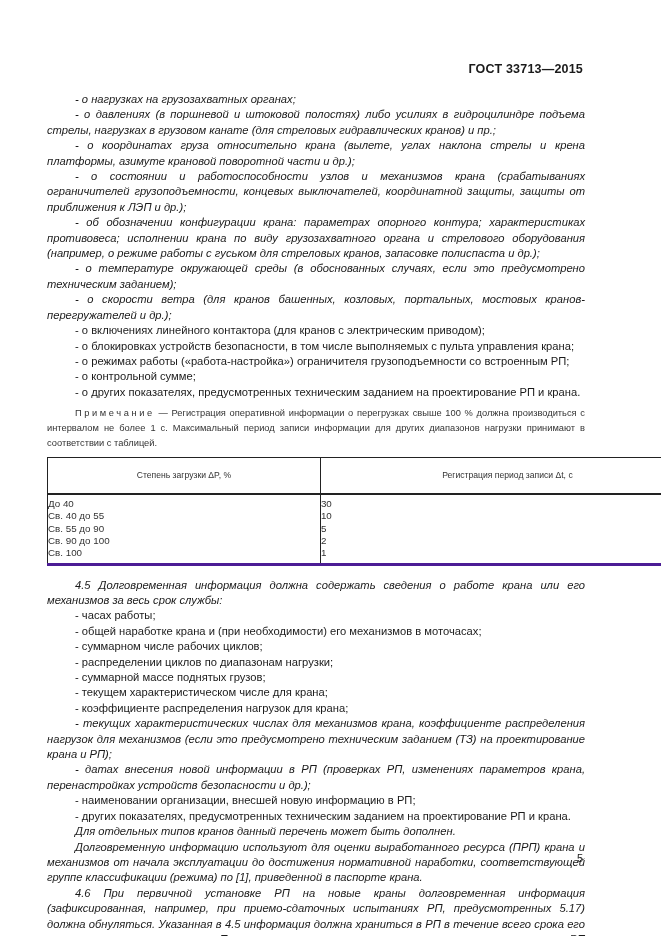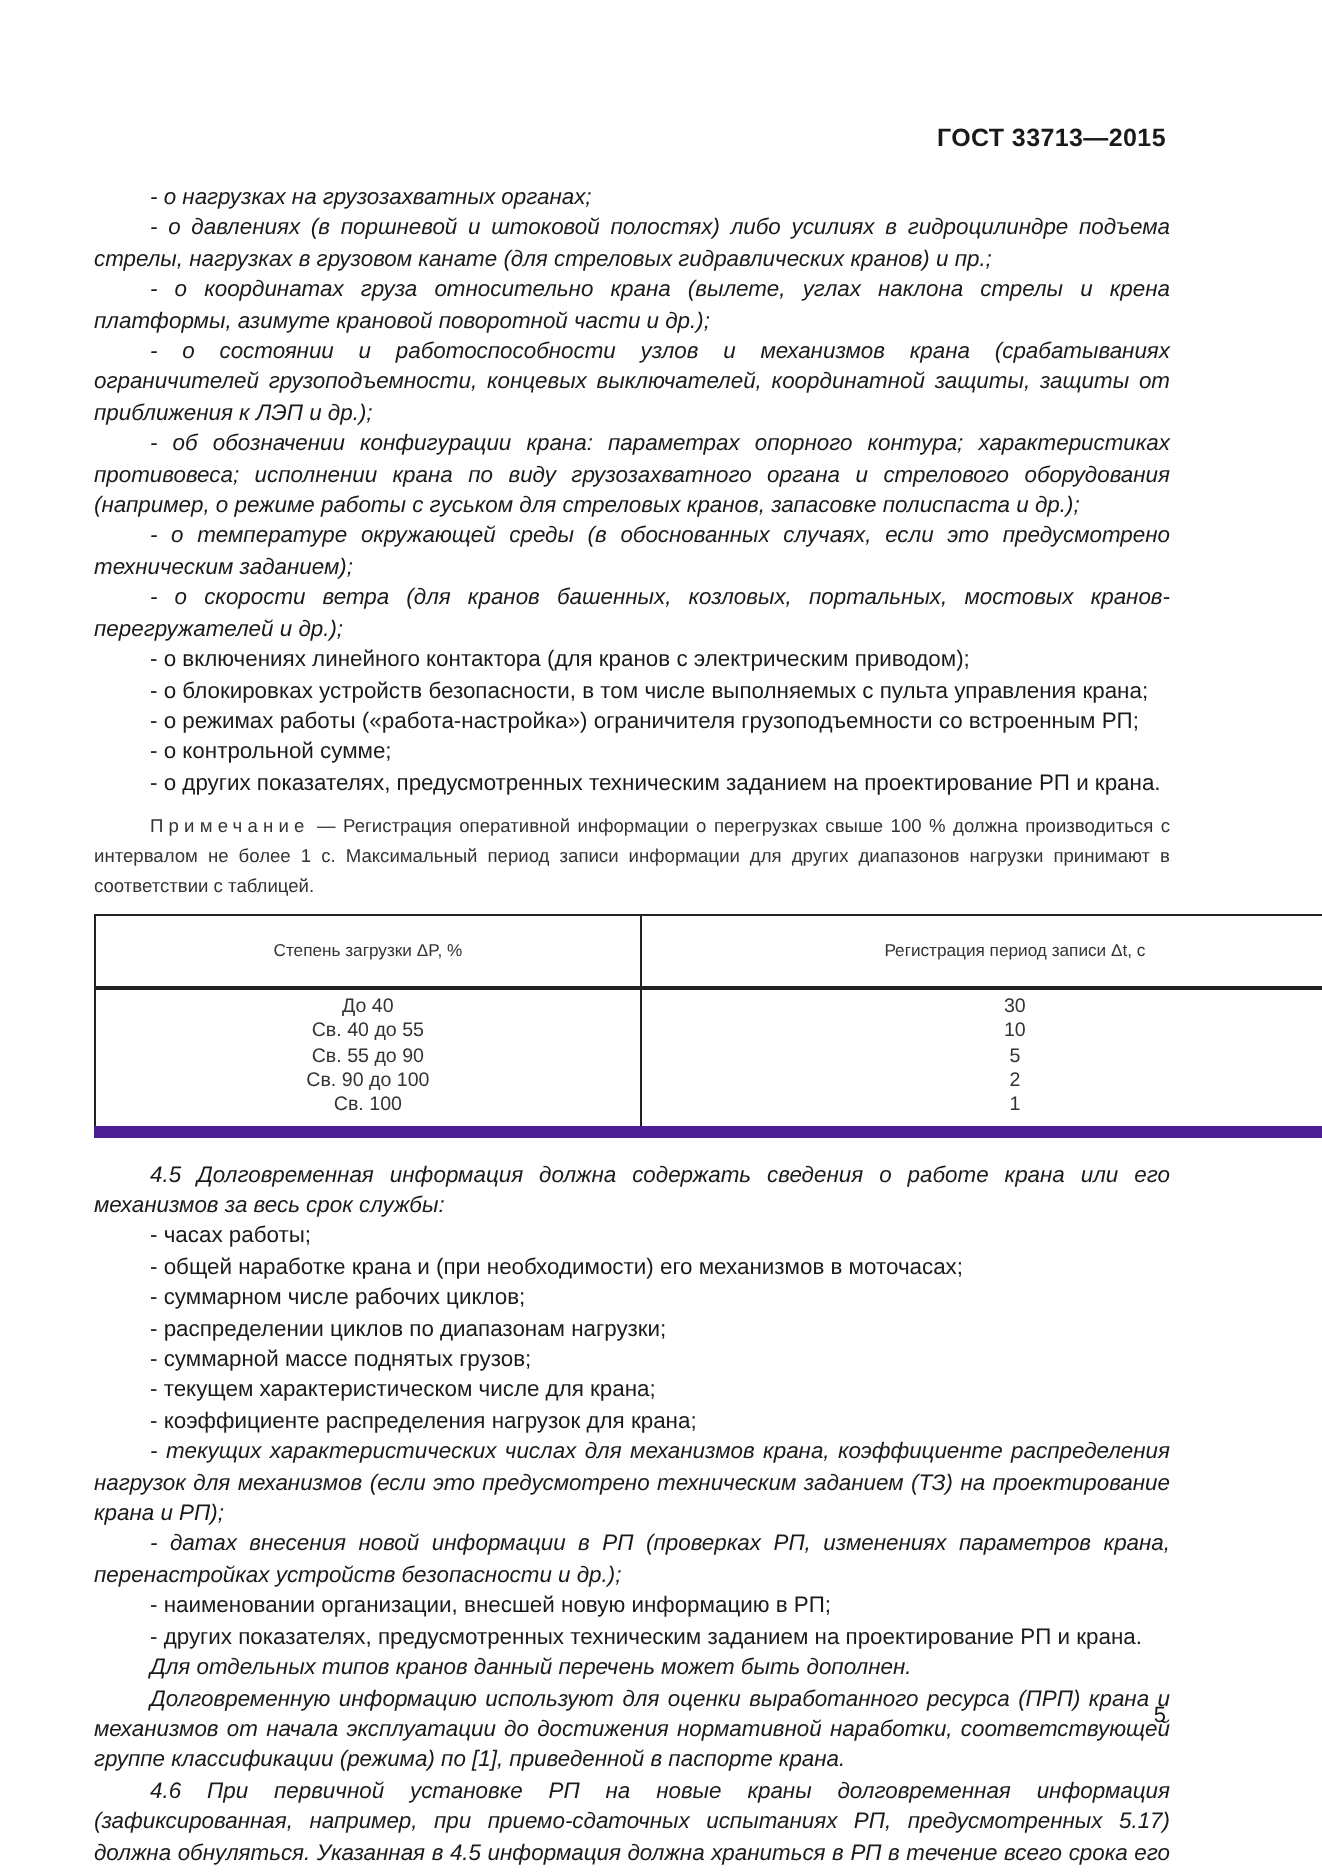--- a/index.html
+++ b/index.html
@@ -7,23 +7,23 @@
          font-family: "Liberation Sans", sans-serif; color: #1a1a1a; }
   .header { position: absolute; top: 62px; right: 78px; font-weight: bold; font-size: 12.5px; letter-spacing: 0.2px; }
   .content { position: absolute; left: 47px; top: 92px; width: 538px; font-size: 11.2px; line-height: 15.4px; }
   .p { margin: 0; text-align: justify; }
   .ind { text-indent: 28px; font-style: italic; }
   .li { margin: 0; padding-left: 28px; }
   .note { margin: 6px 0 0 0; font-size: 9.3px; line-height: 15px; color: #333; text-align: justify; text-indent: 28px; }
   .note .sp { letter-spacing: 2.6px; }
   table { border-collapse: collapse; width: 648px; margin: 6px 0 12px 0; font-size: 9.8px; color: #333; }
   th { border: 1px solid #222; border-bottom: 2px solid #222; font-weight: normal; height: 33px; font-size: 8.6px; }
-  td { border-left: 1px solid #222; border-right: 1px solid #222; text-align: center; line-height: 12.3px; padding: 0; }
+  td { border-left: 1px solid #222; border-right: 1px solid #222; line-height: 12.3px; padding: 0; }
   tr.first td { padding-top: 3px; }
-  tr.last td { border-bottom: 6px solid #4c1d95; padding-bottom: 3px; }
+  tr.last td { border-bottom: 3px solid #4c1d95; padding-bottom: 3px; }
   .pagenum { position: absolute; right: 78px; top: 852px; font-size: 11px; }
 </style>
 </head>
 <body>
 
 <div class="header">ГОСТ 33713—2015</div>
 
 <div class="content">
   <p class="p ind">- о нагрузках на грузозахватных органах;</p>
   <p class="p ind">- о давлениях (в поршневой и штоковой полостях) либо усилиях в гидроцилиндре подъема стрелы, нагрузках в грузовом канате (для стреловых гидравлических кранов) и пр.;</p>

